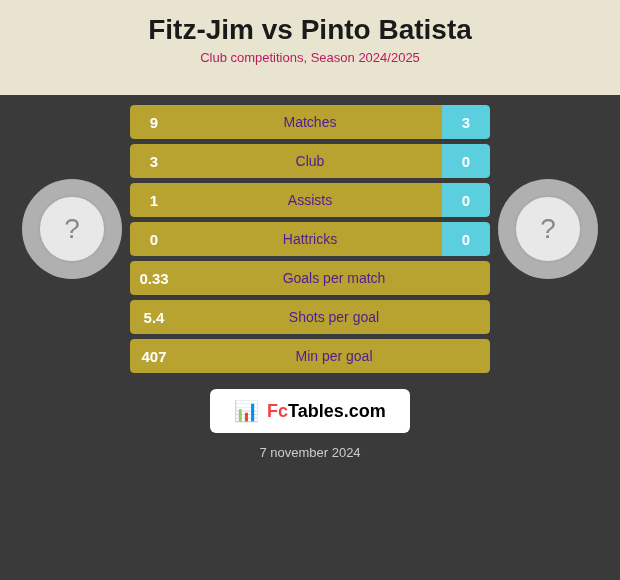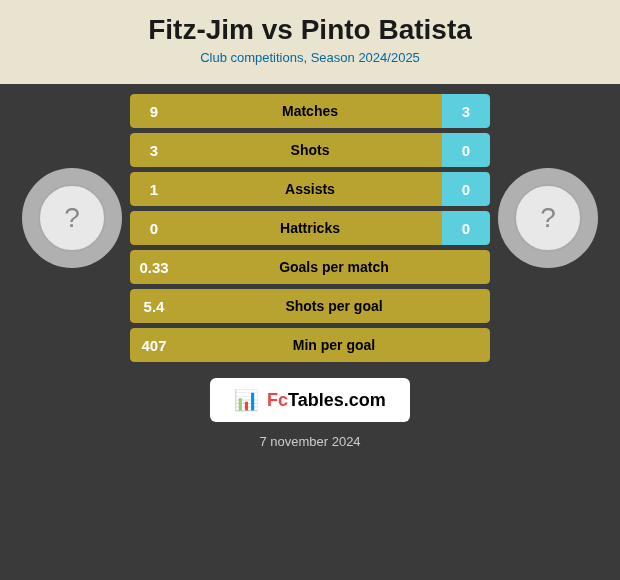--- a/index.html
+++ b/index.html
@@ -14,23 +14,23 @@
     }
     .title {
       color: #222;
       font-size: 28px;
       font-weight: 900;
       text-align: center;
       margin-bottom: 4px;
       color: #1a1a1a;
     }
     .subtitle {
-      color: #0369a1;
+      color: #be185d;
       font-size: 13px;
-      margin-bottom: 7px;
+      margin-bottom: 18px;
     }
     .main-area {
       width: 100%;
       display: flex;
       flex-direction: row;
       align-items: center;
       justify-content: center;
       position: relative;
     }
     .avatar {
@@ -88,22 +88,22 @@
       height: 100%;
       display: flex;
       align-items: center;
       justify-content: center;
       padding: 0 8px;
       border-radius: 4px 0 0 4px;
     }
     .stat-label {
       flex: 1;
       background: #b8a230;
-      color: #000000;
-      font-weight: bold;
+      color: #4c1d95;
+      font-weight: normal;
       font-size: 14px;
       height: 100%;
       display: flex;
       align-items: center;
       justify-content: center;
       text-align: center;
     }
     .stat-right {
       background: #5bcfde;
       color: #fff;
@@ -186,21 +186,21 @@
     </div>
 
     <div class="stats-table" id="stats-container">
     <div class="stat-row two-side">
           <div class="stat-left">9</div>
           <div class="stat-label">Matches</div>
           <div class="stat-right">3</div>
         </div>
         <div class="stat-row two-side">
           <div class="stat-left">3</div>
-          <div class="stat-label">Shots</div>
+          <div class="stat-label">Club</div>
           <div class="stat-right">0</div>
         </div>
         <div class="stat-row two-side">
           <div class="stat-left">1</div>
           <div class="stat-label">Assists</div>
           <div class="stat-right">0</div>
         </div>
         <div class="stat-row two-side">
           <div class="stat-left">0</div>
           <div class="stat-label">Hattricks</div>

